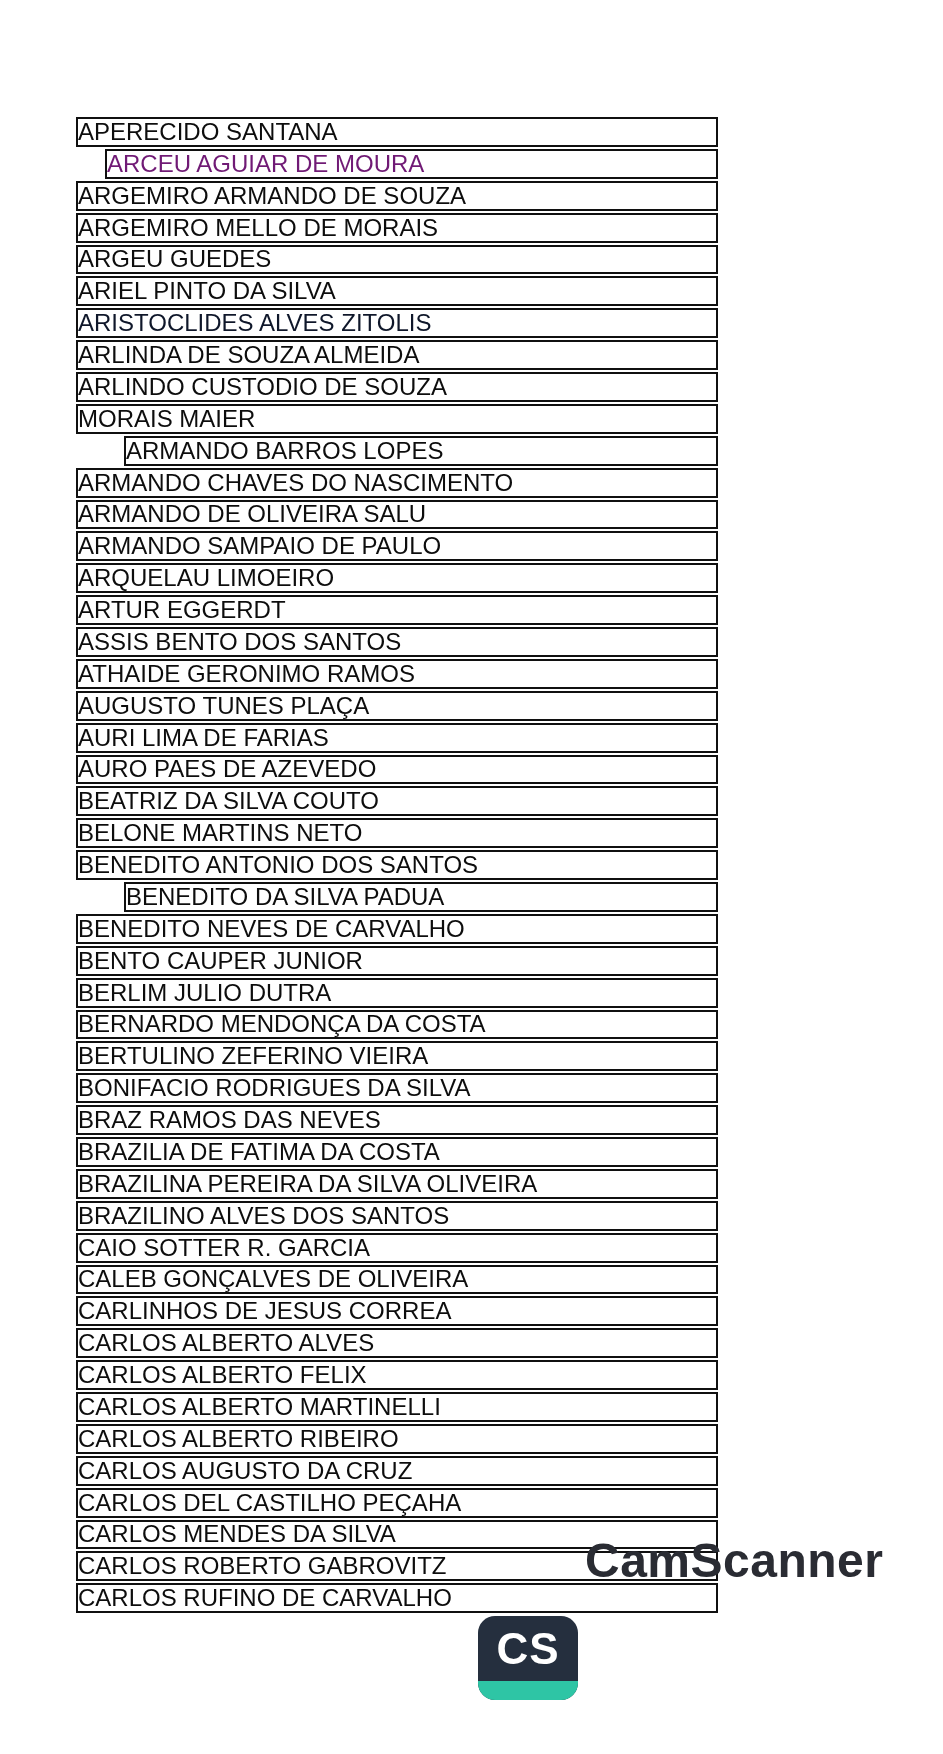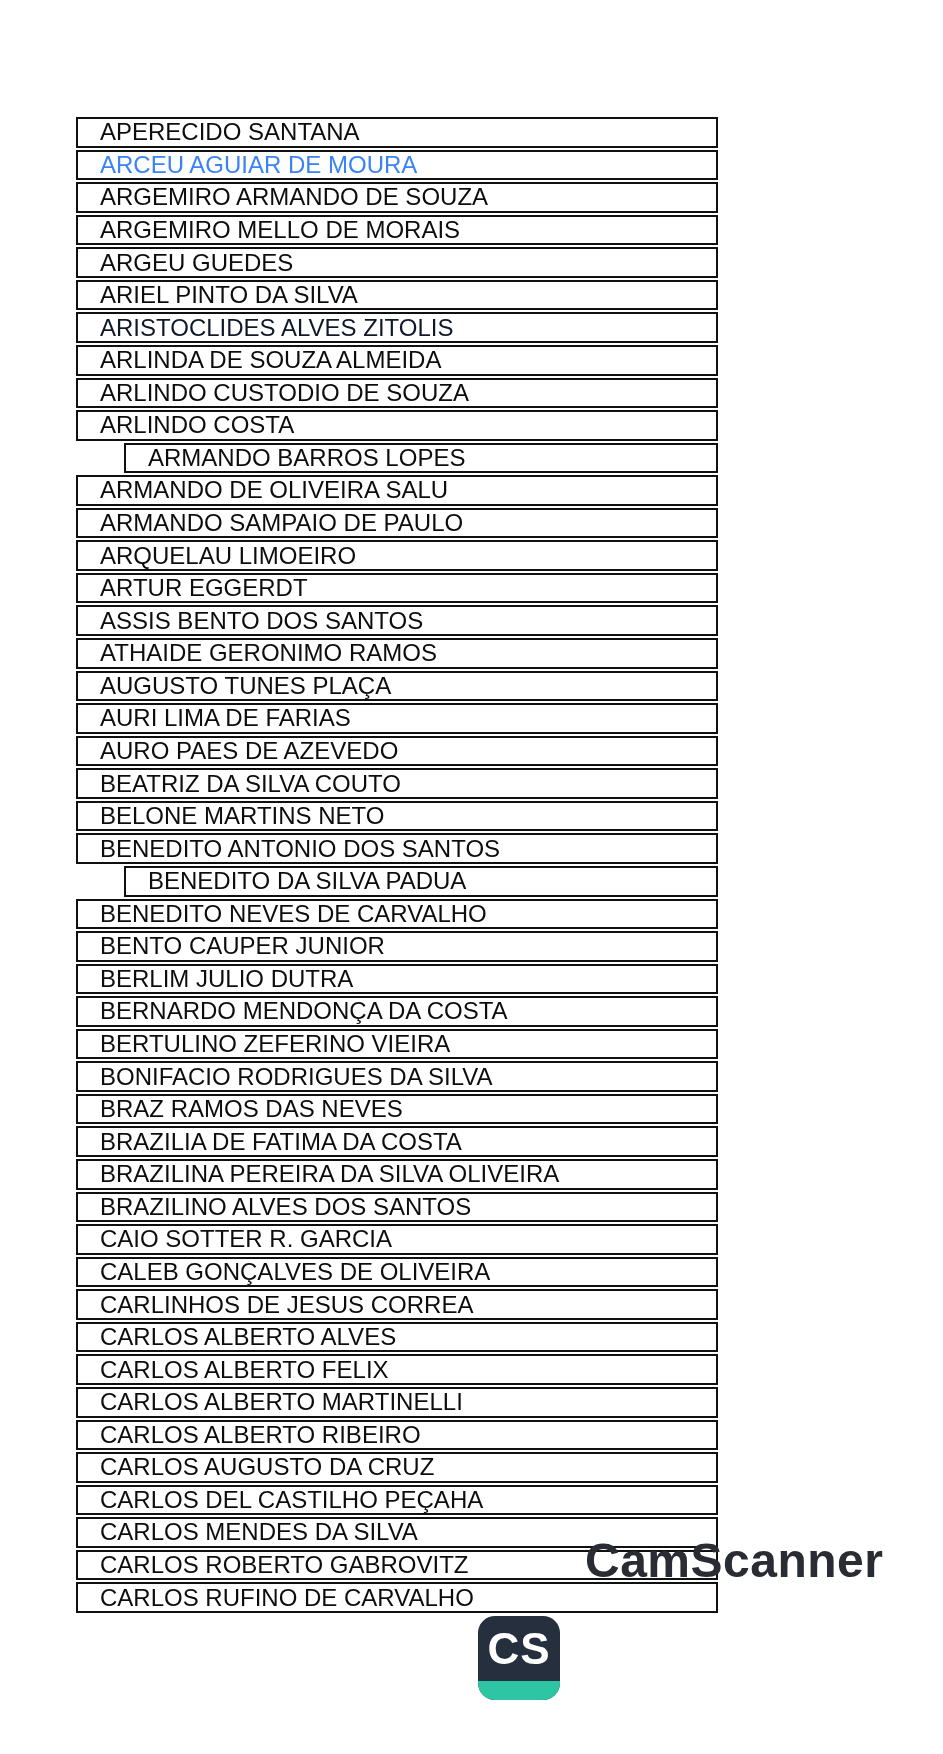--- a/index.html
+++ b/index.html
@@ -26,32 +26,32 @@
     gap: 2px;
     box-sizing: border-box;
   }
   .row {
     flex: 1 1 0;
     box-sizing: border-box;
     border: 2px solid #101010;
     background: #ffffff;
     display: flex;
     align-items: center;
-    padding-left: 22px;
+    padding-left: 0;
     font-size: 24px;
     line-height: 1;
     color: #0d0d0d;
     white-space: nowrap;
     overflow: hidden;
   }
   .cs-logo {
     position: absolute;
     left: 478px;
     top: 1616px;
-    width: 82px;
+    width: 100px;
     height: 84px;
     border-radius: 17px;
     overflow: hidden;
   }
   .cs-logo .logo-body {
     position: absolute;
     inset: 0;
   }
   .cs-logo .logo-accent {
     position: absolute;
@@ -86,30 +86,31 @@
   }
 </style>
 </head>
 <body>
 
 <div class="page" style="background: rgb(255, 255, 255);">
 
   <div class="names-table">
 
   <div class="row" style="border-color: rgb(16, 16, 16); color: rgb(13, 13, 13);">APERECIDO SANTANA</div>
-      <div class="row" style="border-color: rgb(16, 16, 16); color: #3b82f6;">ARCEU AGUIAR DE MOURA</div>
+      <div class="row" style="border-color: rgb(16, 16, 16); color: #701a75; margin-left: 29px;">ARCEU AGUIAR DE MOURA</div>
       <div class="row" style="border-color: rgb(16, 16, 16); color: rgb(13, 13, 13);">ARGEMIRO ARMANDO DE SOUZA</div>
       <div class="row" style="border-color: rgb(16, 16, 16); color: rgb(13, 13, 13);">ARGEMIRO MELLO DE MORAIS</div>
       <div class="row" style="border-color: rgb(16, 16, 16); color: rgb(13, 13, 13);">ARGEU GUEDES</div>
       <div class="row" style="border-color: rgb(16, 16, 16); color: rgb(13, 13, 13);">ARIEL PINTO DA SILVA</div>
       <div class="row" style="border-color: rgb(16, 16, 16); color: #0f172a;">ARISTOCLIDES ALVES ZITOLIS</div>
       <div class="row" style="border-color: rgb(16, 16, 16); color: rgb(13, 13, 13);">ARLINDA DE SOUZA ALMEIDA</div>
       <div class="row" style="border-color: rgb(16, 16, 16); color: rgb(13, 13, 13);">ARLINDO CUSTODIO DE SOUZA</div>
-      <div class="row" style="border-color: rgb(16, 16, 16); color: rgb(13, 13, 13);">ARLINDO COSTA</div>
+      <div class="row" style="border-color: rgb(16, 16, 16); color: rgb(13, 13, 13);">MORAIS MAIER</div>
       <div class="row" style="border-color: rgb(16, 16, 16); color: rgb(13, 13, 13); margin-left: 48px;">ARMANDO BARROS LOPES</div>
+      <div class="row" style="border-color: rgb(16, 16, 16); color: rgb(13, 13, 13);">ARMANDO CHAVES DO NASCIMENTO</div>
       <div class="row" style="border-color: rgb(16, 16, 16); color: rgb(13, 13, 13);">ARMANDO DE OLIVEIRA SALU</div>
       <div class="row" style="border-color: rgb(16, 16, 16); color: rgb(13, 13, 13);">ARMANDO SAMPAIO DE PAULO</div>
       <div class="row" style="border-color: rgb(16, 16, 16); color: rgb(13, 13, 13);">ARQUELAU LIMOEIRO</div>
       <div class="row" style="border-color: rgb(16, 16, 16); color: rgb(13, 13, 13);">ARTUR EGGERDT</div>
       <div class="row" style="border-color: rgb(16, 16, 16); color: rgb(13, 13, 13);">ASSIS BENTO DOS SANTOS</div>
       <div class="row" style="border-color: rgb(16, 16, 16); color: rgb(13, 13, 13);">ATHAIDE GERONIMO RAMOS</div>
       <div class="row" style="border-color: rgb(16, 16, 16); color: rgb(13, 13, 13);">AUGUSTO TUNES PLAÇA</div>
       <div class="row" style="border-color: rgb(16, 16, 16); color: rgb(13, 13, 13);">AURI LIMA DE FARIAS</div>
       <div class="row" style="border-color: rgb(16, 16, 16); color: rgb(13, 13, 13);">AURO PAES DE AZEVEDO</div>
       <div class="row" style="border-color: rgb(16, 16, 16); color: rgb(13, 13, 13);">BEATRIZ DA SILVA COUTO</div>

